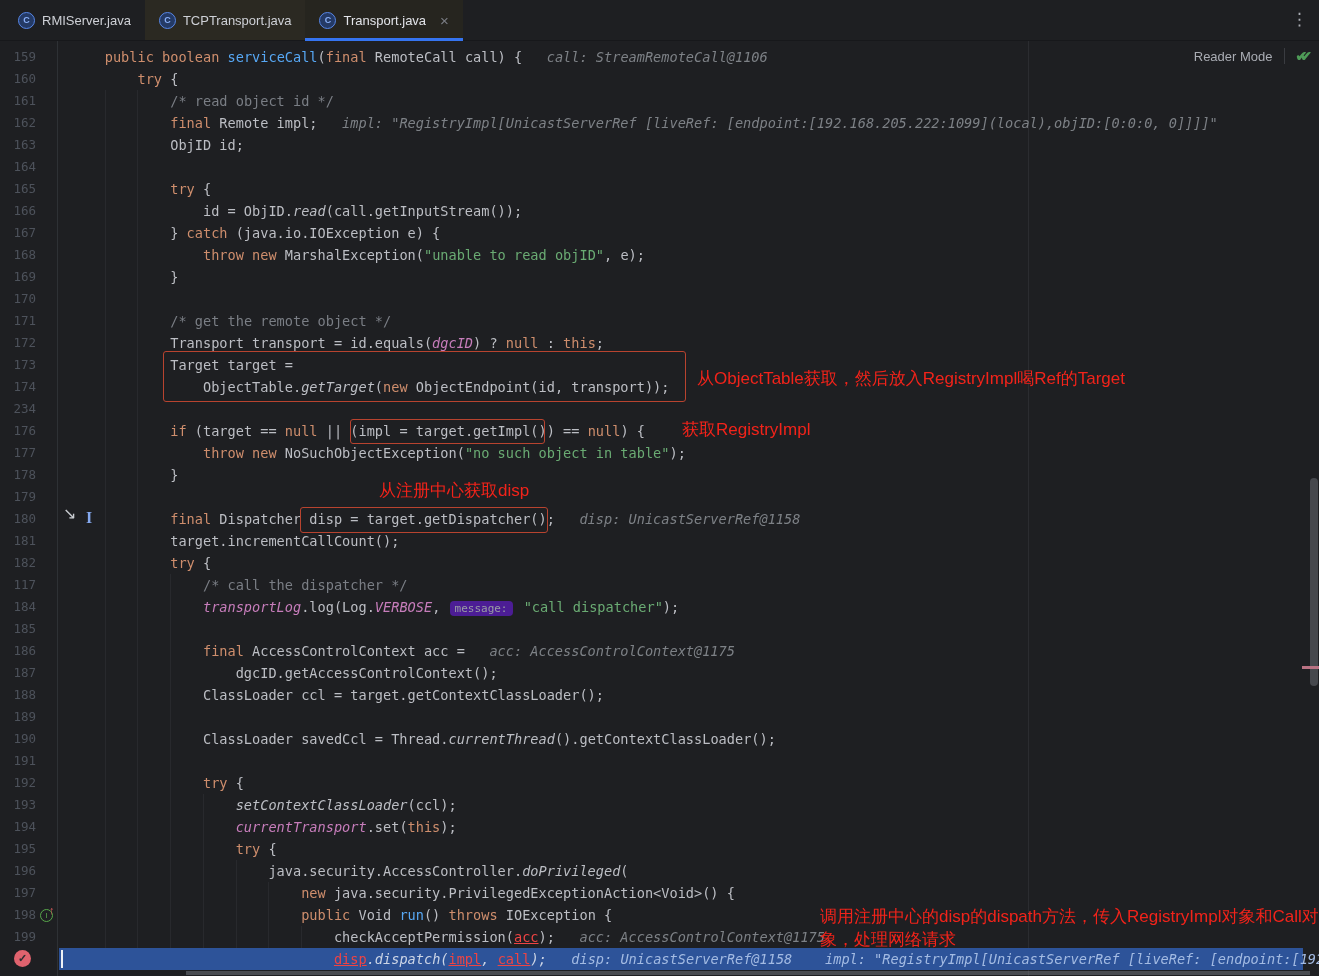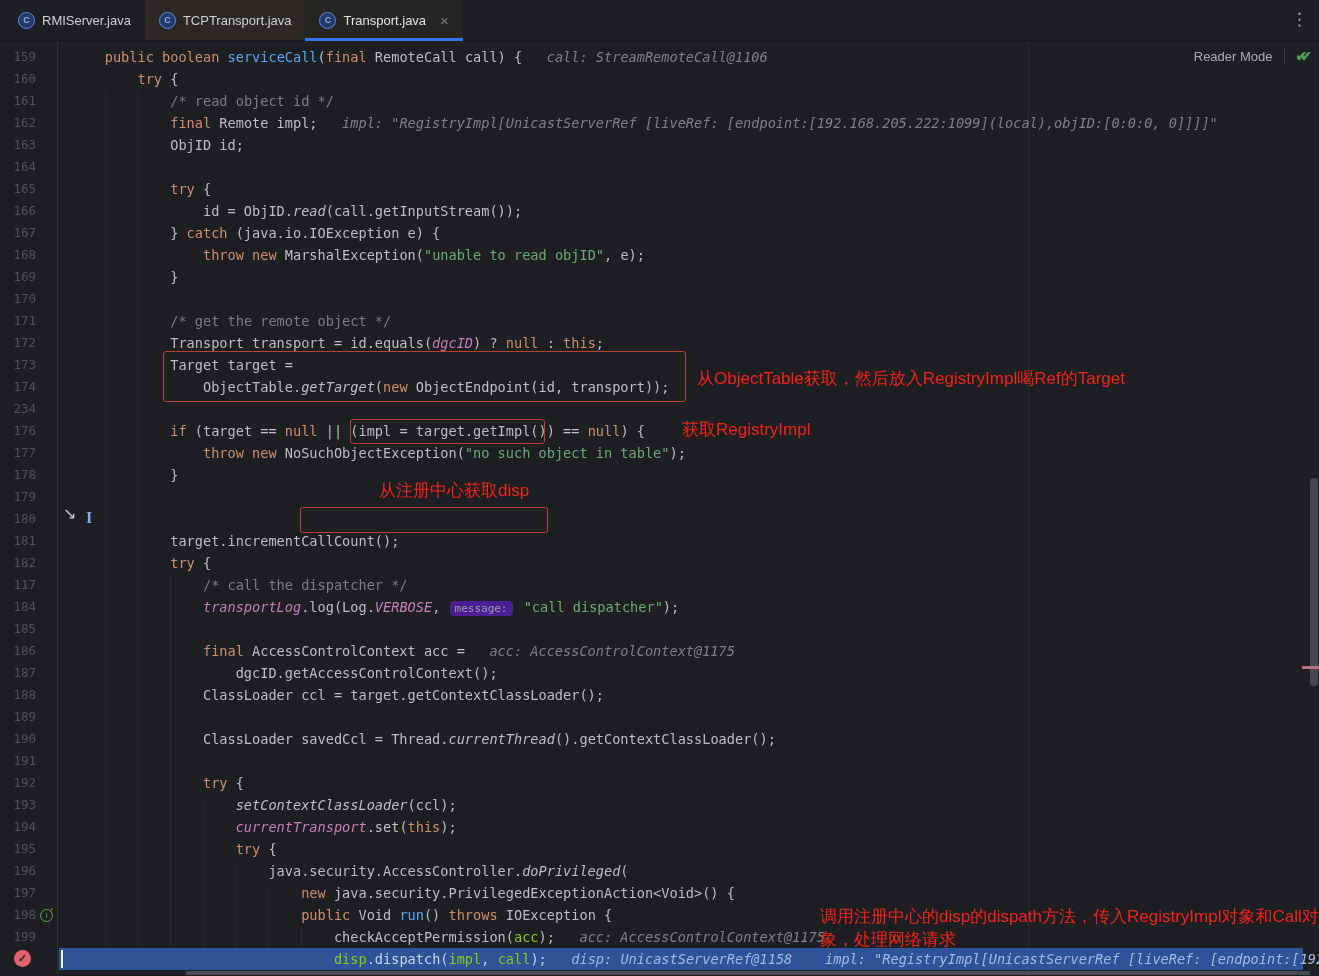--- a/index.html
+++ b/index.html
@@ -39,24 +39,24 @@
   .caret{position:absolute;left:61px;top:2px;width:2px;height:18px;background:#eef1f5;}
 
   .sg-d{color:#bcbec4;}
   .sg-k{color:#cf8e6d;}
   .sg-m{color:#57a8f5;}
   .sg-s{color:#6aab73;}
   .sg-c{color:#7a7e85;}
   .sg-f{color:#c77dbb;font-style:italic;}
   .sg-i{color:#bcbec4;font-style:italic;}
   .sg-h{color:#7d8186;font-style:italic;}
-  .sg-u{color:#84cc16;margin-top:46px;}
+  .sg-u{color:#ef4444;text-decoration:underline;margin-top:46px;}
   .sg-b{background:#4c1d95;color:#999da4;border-radius:4px;padding:1px 5px;font-size:11px;
         font-style:normal;margin:0 3px 0 1px;}
-  .line.exec .sg-d{color:#ccd5e6;}
+  .line.exec .sg-d{color:#ccd5e6;font-style:italic;}
   .line.exec .sg-h{color:#a3bbe3;}
 
   
   .gi-bp{position:absolute;left:14px;top:2px;width:17px;height:17px;border-radius:50%;background:#e0636e;
          color:#2c2e31;font-size:11px;font-weight:bold;display:flex;align-items:center;justify-content:center;}
   .gi-impl{position:absolute;left:40px;top:3px;width:18px;height:16px;}
   .gi-circ{position:absolute;left:0;top:2px;width:11px;height:11px;border:1px solid #57a64a;border-radius:50%;
            color:#57a64a;font-size:8px;display:flex;align-items:center;justify-content:center;}
   .gi-arrow{position:absolute;left:9px;top:-3px;color:#db5c5c;font-size:11px;font-weight:bold;}
 
@@ -197,20 +197,21 @@
       <div class="line">
         <span class="ln">178</span>
         <span class="code"><span class="sg-d">            }</span></span>
       </div>
       <div class="line">
         <span class="ln">179</span>
         <span class="code"></span>
       </div>
       <div class="line">
         <span class="ln">180</span>
+        <span class="code"><span class="sg-d">            </span><span class="sg-k">final</span><span class="sg-d"> Dispatcher disp = target.getDispatcher();</span><span class="sg-h">   disp: UnicastServerRef@1158</span></span>
       </div>
       <div class="line">
         <span class="ln">181</span>
         <span class="code"><span class="sg-d">            target.incrementCallCount();</span></span>
       </div>
       <div class="line">
         <span class="ln">182</span>
         <span class="code"><span class="sg-d">            </span><span class="sg-k">try</span><span class="sg-d"> {</span></span>
       </div>
       <div class="line">

